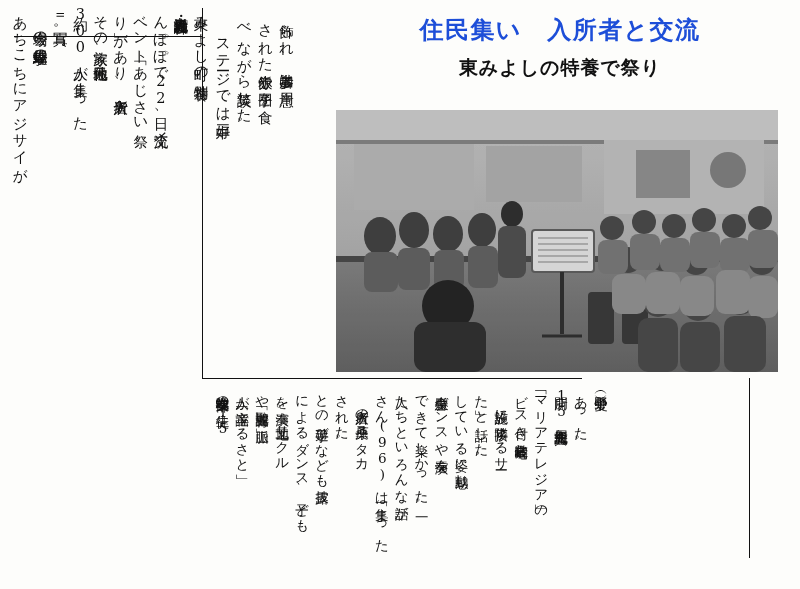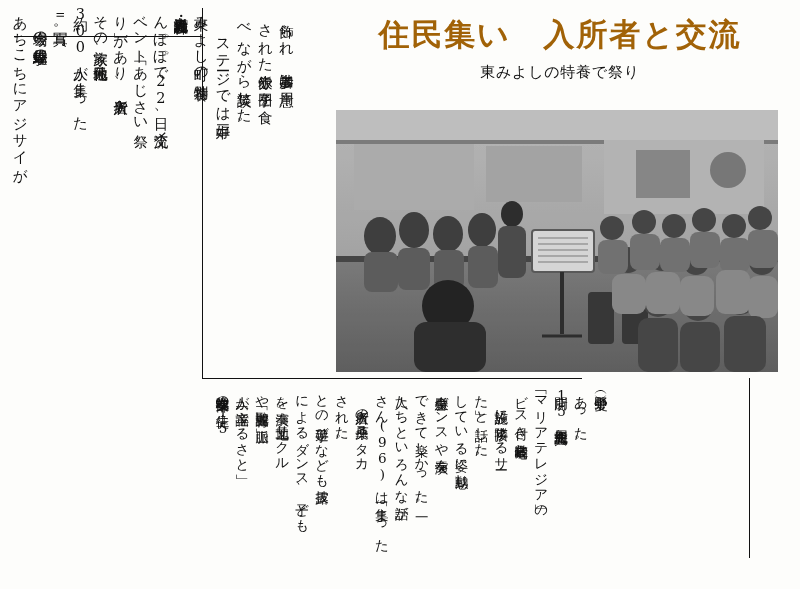--- a/index.html
+++ b/index.html
@@ -69,30 +69,30 @@
   .headline-block {
     position: absolute;
     left: 330px;
     top: 16px;
     width: 460px;
     text-align: center;
   }
   .headline-main {
     font-family: "DejaVu Serif", "Liberation Serif", serif;
     font-weight: bold;
-    font-size: 31px;
+    font-size: 24px;
     letter-spacing: 0.06em;
-    color: #a16207;
+    color: #1d4ed8;
     line-height: 1.2;
   }
   .headline-sub {
     margin-top: 10px;
     font-family: "DejaVu Serif", "Liberation Serif", serif;
-    font-weight: normal;
-    font-size: 15px;
+    font-weight: bold;
+    font-size: 19px;
     letter-spacing: 0.05em;
     color: #111;
   }
 
   
   .photo {
     position: absolute;
     left: 336px;
     top: 110px;
     width: 442px;

